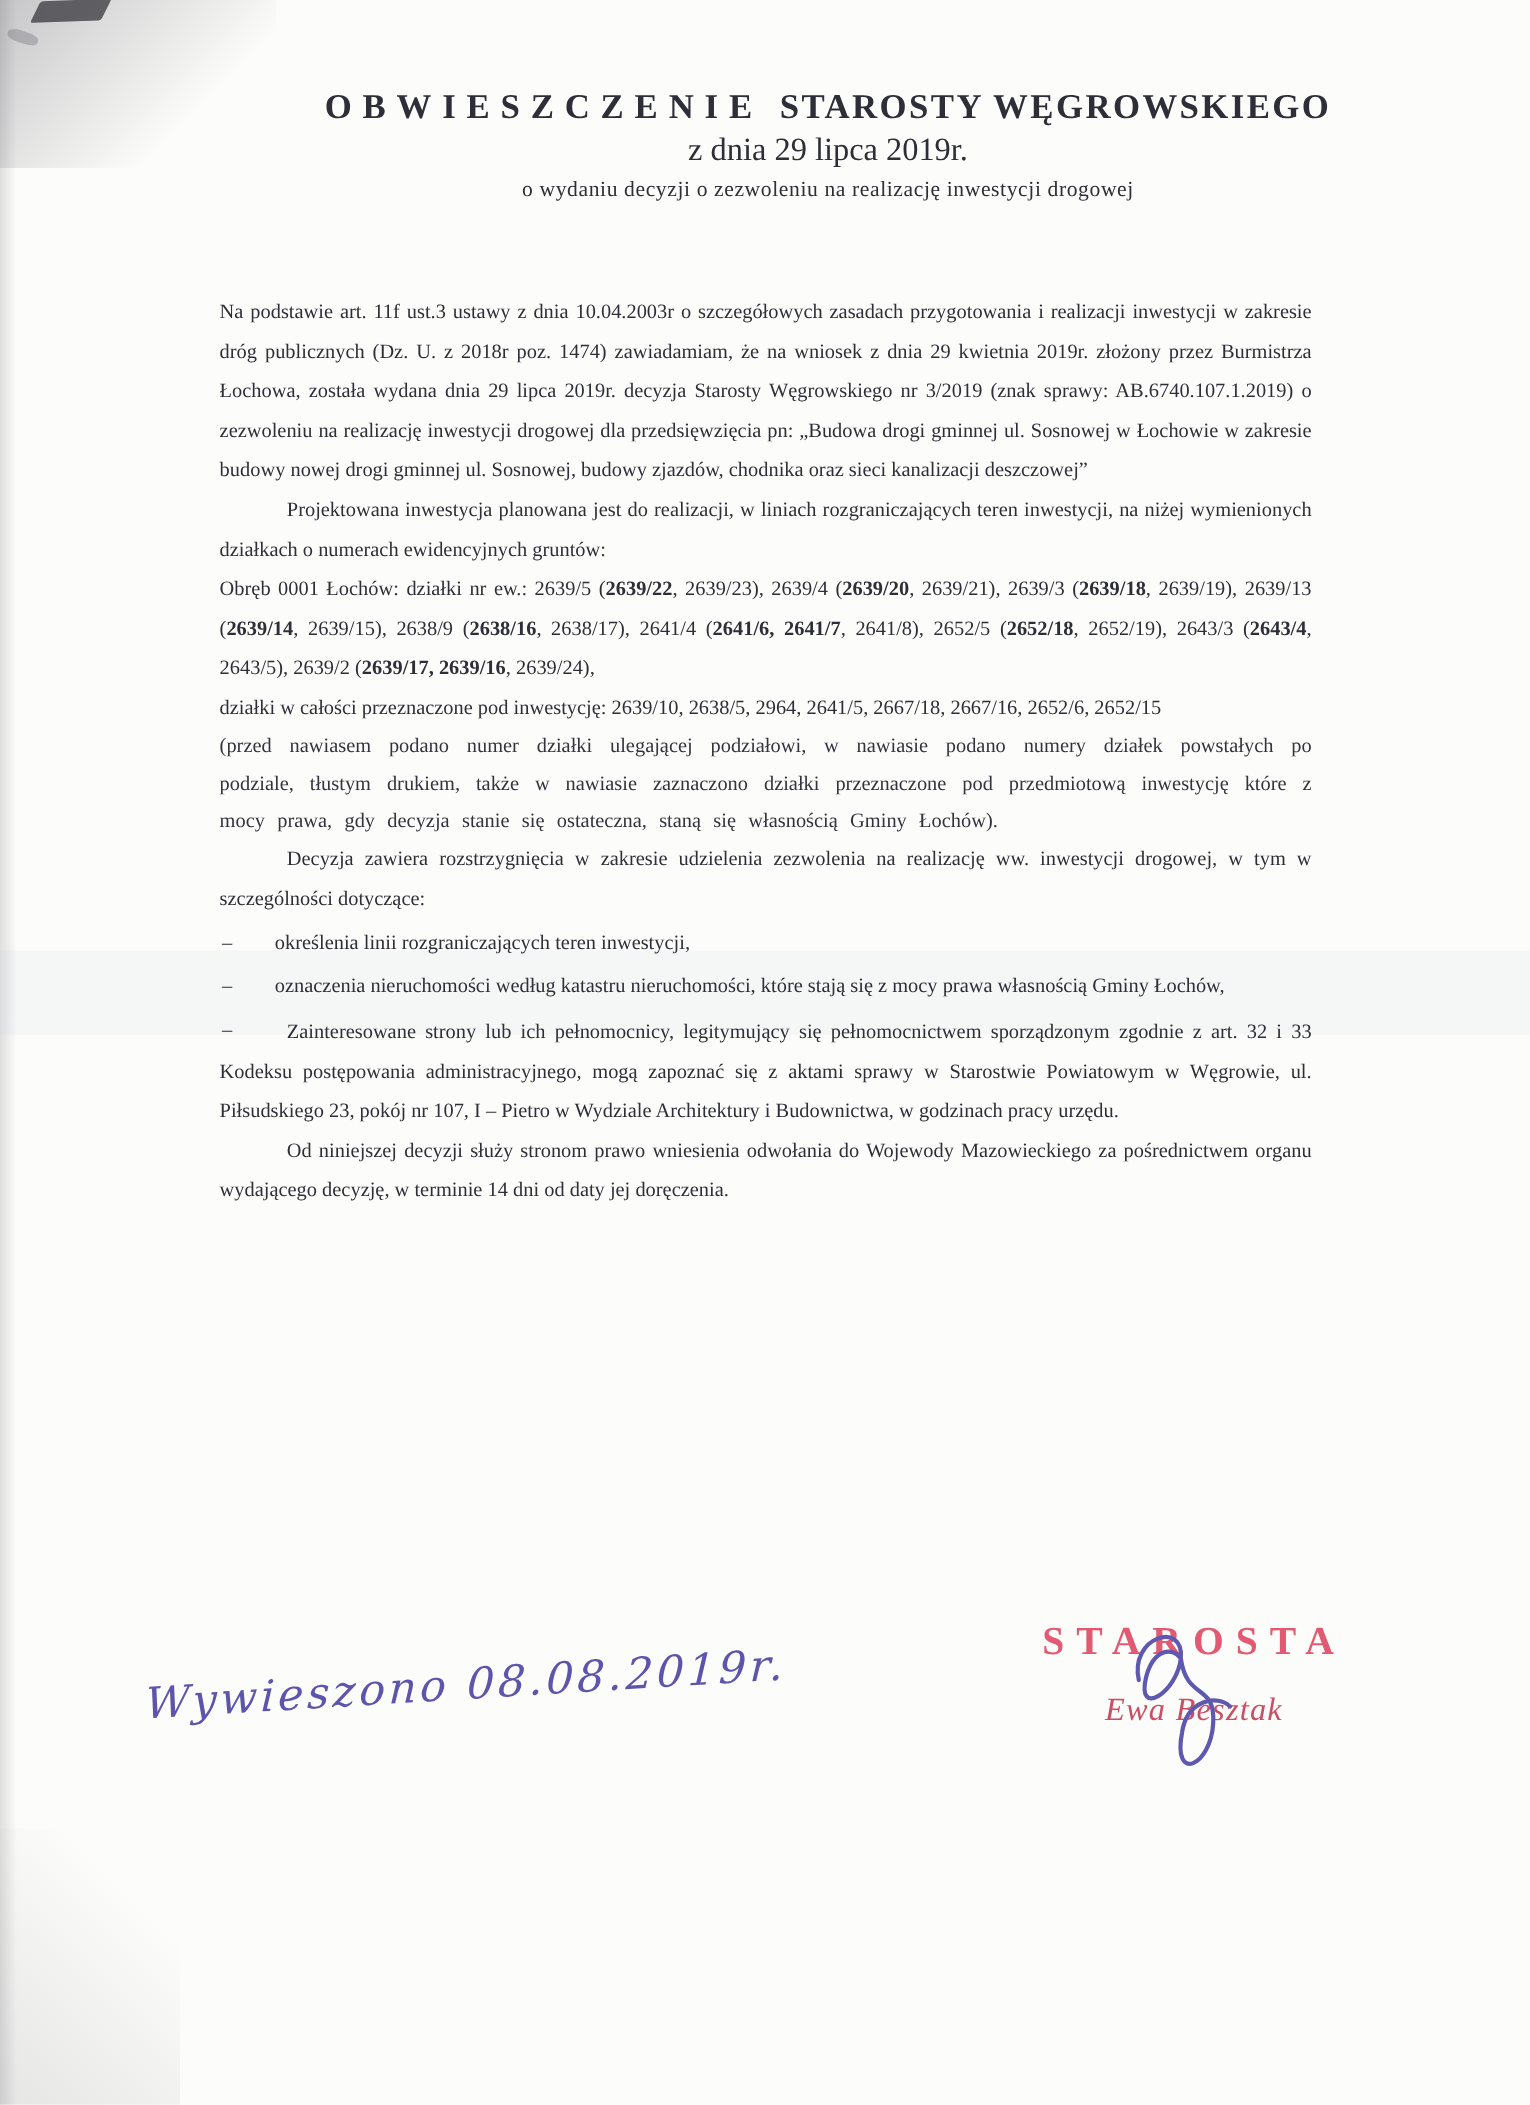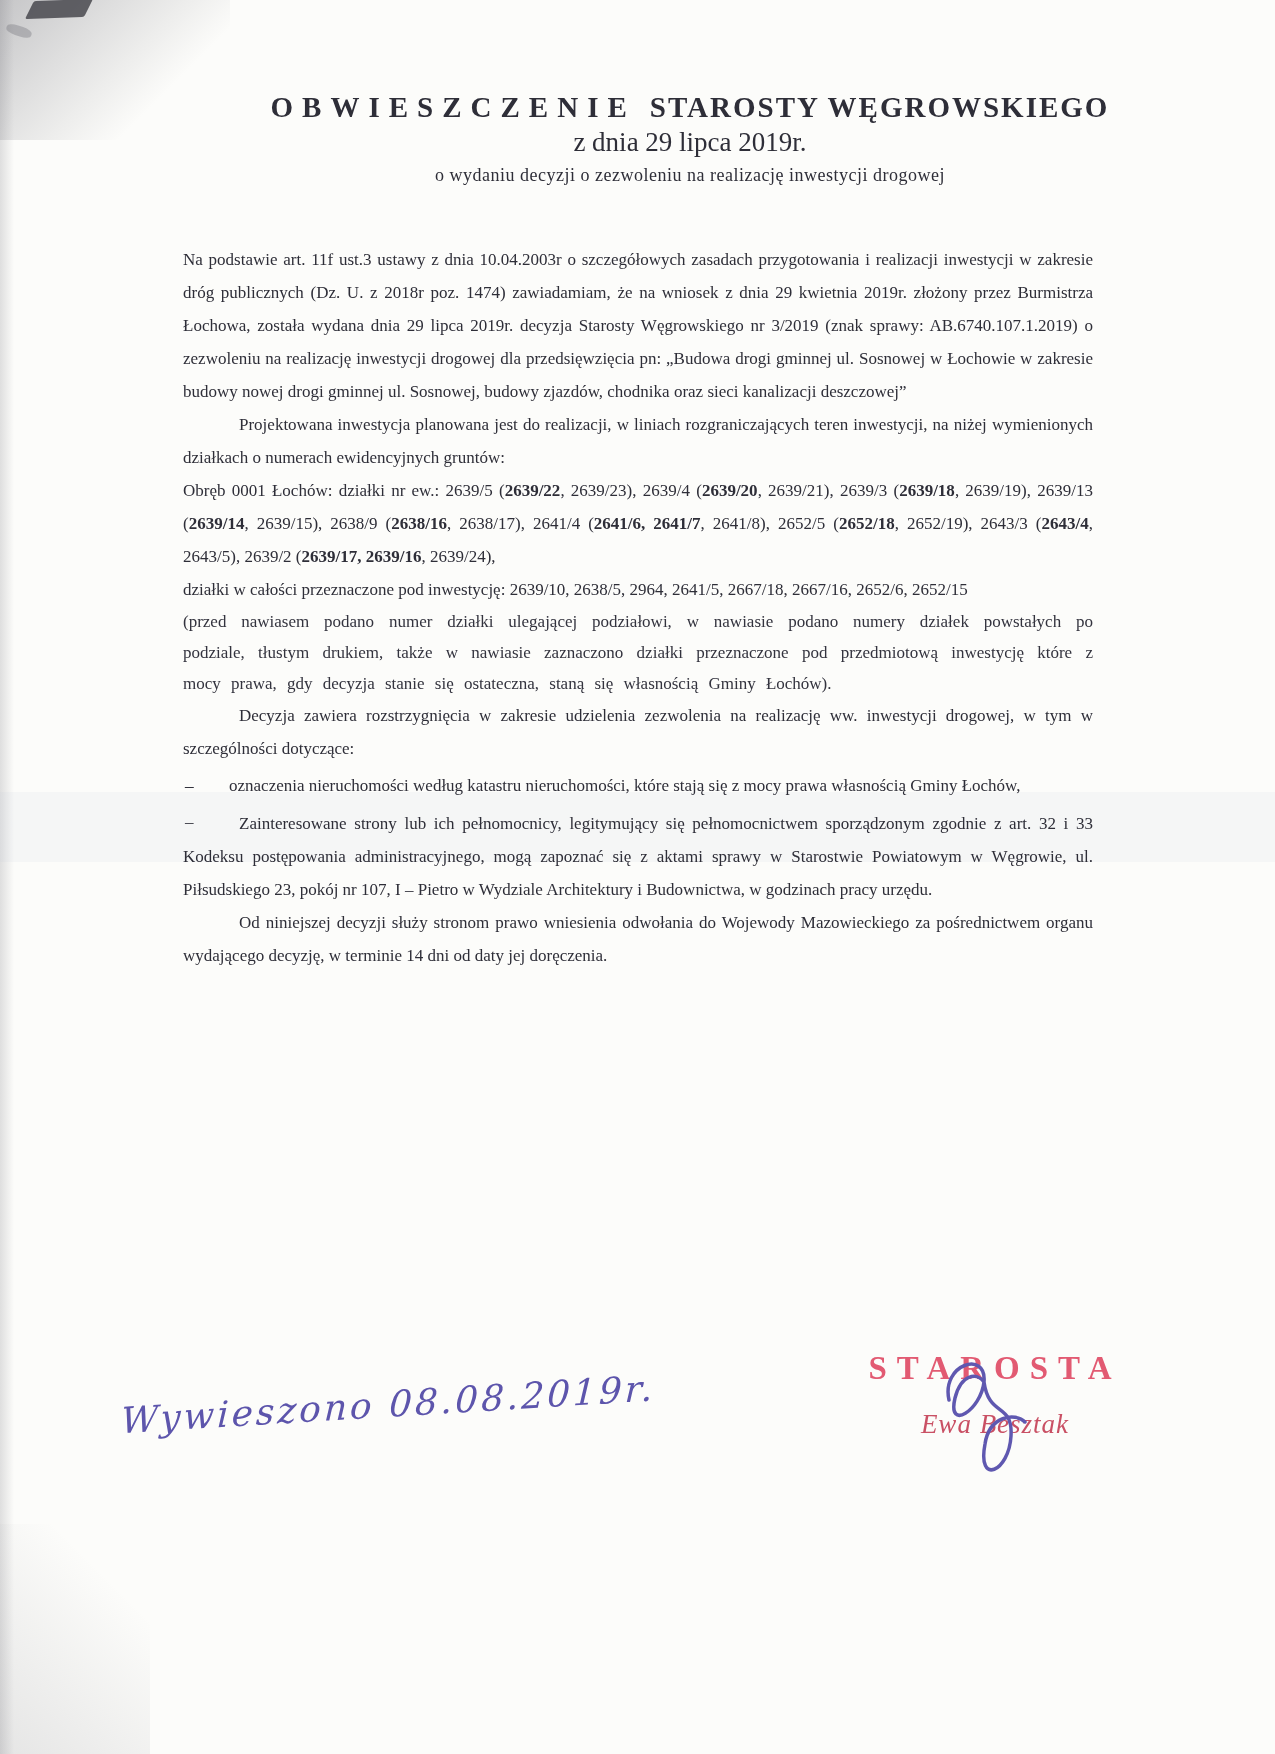--- a/index.html
+++ b/index.html
@@ -38,21 +38,21 @@
     background:linear-gradient(45deg, rgba(110,110,118,.16), rgba(110,110,118,0) 75%);
     pointer-events:none;
   }
   .band-note{
     position:absolute;left:0;top:792px;width:1275px;height:70px;
     background:rgba(185,198,216,.10);
     pointer-events:none;
   }
   
   .title-block{
-    position:absolute;left:255px;top:90px;width:870px;
+    position:absolute;left:255px;top:72px;width:870px;
     text-align:center;
   }
   .title-main{
     font-size:29px;font-weight:bold;letter-spacing:1px;line-height:34px;
     white-space:nowrap;
   }
   .title-main .spaced{letter-spacing:9px;margin-right:14px;}
   .title-main .plain{letter-spacing:2px;}
   .title-date{font-size:27px;line-height:32px;margin-top:2px;}
   .title-subject{font-size:18px;line-height:32px;margin-top:1px;letter-spacing:.5px;}
@@ -128,20 +128,21 @@
 <div class="page-text">
   <p class="p1">Na podstawie art. 11f ust.3 ustawy z dnia 10.04.2003r o szczegółowych zasadach przygotowania i realizacji inwestycji w zakresie dróg publicznych (Dz. U. z 2018r poz. 1474) zawiadamiam, że na wniosek z dnia 29 kwietnia 2019r. złożony przez Burmistrza Łochowa, została wydana dnia 29 lipca 2019r. decyzja Starosty Węgrowskiego nr 3/2019 (znak sprawy: AB.6740.107.1.2019) o zezwoleniu na realizację inwestycji drogowej dla przedsięwzięcia pn: „Budowa drogi gminnej ul. Sosnowej w Łochowie w zakresie budowy nowej drogi gminnej ul. Sosnowej, budowy zjazdów, chodnika oraz sieci kanalizacji deszczowej”</p>
   <p class="p2 indent">Projektowana inwestycja planowana jest do realizacji, w liniach rozgraniczających teren inwestycji, na niżej wymienionych działkach o numerach ewidencyjnych gruntów:</p>
   <p class="plots"><span>Obręb 0001 Łochów: działki nr ew.: 2639/5 (</span><span data-b="1">2639/22</span><span>, 2639/23), 2639/4 (</span><span data-b="1">2639/20</span><span>, 2639/21), 2639/3 (</span><span data-b="1">2639/18</span><span>, 2639/19), 2639/13 (</span><span data-b="1">2639/14</span><span>, 2639/15), 2638/9 (</span><span data-b="1">2638/16</span><span>, 2638/17), 2641/4 (</span><span data-b="1">2641/6, 2641/7</span><span>, 2641/8), 2652/5 (</span><span data-b="1">2652/18</span><span>, 2652/19), 2643/3 (</span><span data-b="1">2643/4</span><span>, 2643/5), 2639/2 (</span><span data-b="1">2639/17, 2639/16</span><span>, 2639/24),</span></p>
   <p class="p4">działki w całości przeznaczone pod inwestycję: 2639/10, 2638/5, 2964, 2641/5, 2667/18, 2667/16, 2652/6, 2652/15</p>
   <p class="note">(przed nawiasem podano numer działki ulegającej podziałowi, w nawiasie podano numery działek powstałych po podziale, tłustym drukiem, także w nawiasie zaznaczono działki przeznaczone pod przedmiotową inwestycję które z mocy prawa, gdy decyzja stanie się ostateczna, staną się własnością Gminy Łochów).</p>
   <p class="p6 indent">Decyzja zawiera rozstrzygnięcia w zakresie udzielenia zezwolenia na realizację ww. inwestycji drogowej, w tym w szczególności dotyczące:</p>
   <div class="list">
     <div class="list-item">
       <span class="dash">–</span>
+      <span>określenia linii rozgraniczających teren inwestycji,</span>
     </div>
     <div class="list-item">
       <span class="dash">–</span>
       <span>oznaczenia nieruchomości według katastru nieruchomości, które stają się z mocy prawa własnością Gminy Łochów,</span>
     </div>
     <div class="list-item">
       <span class="dash">–</span>
     </div>
   </div>
   <p class="p7 indent">Zainteresowane strony lub ich pełnomocnicy, legitymujący się pełnomocnictwem sporządzonym zgodnie z art. 32 i 33 Kodeksu postępowania administracyjnego, mogą zapoznać się z aktami sprawy w Starostwie Powiatowym w Węgrowie, ul. Piłsudskiego 23, pokój nr 107, I – Pietro  w Wydziale Architektury i Budownictwa, w godzinach pracy urzędu.</p>

